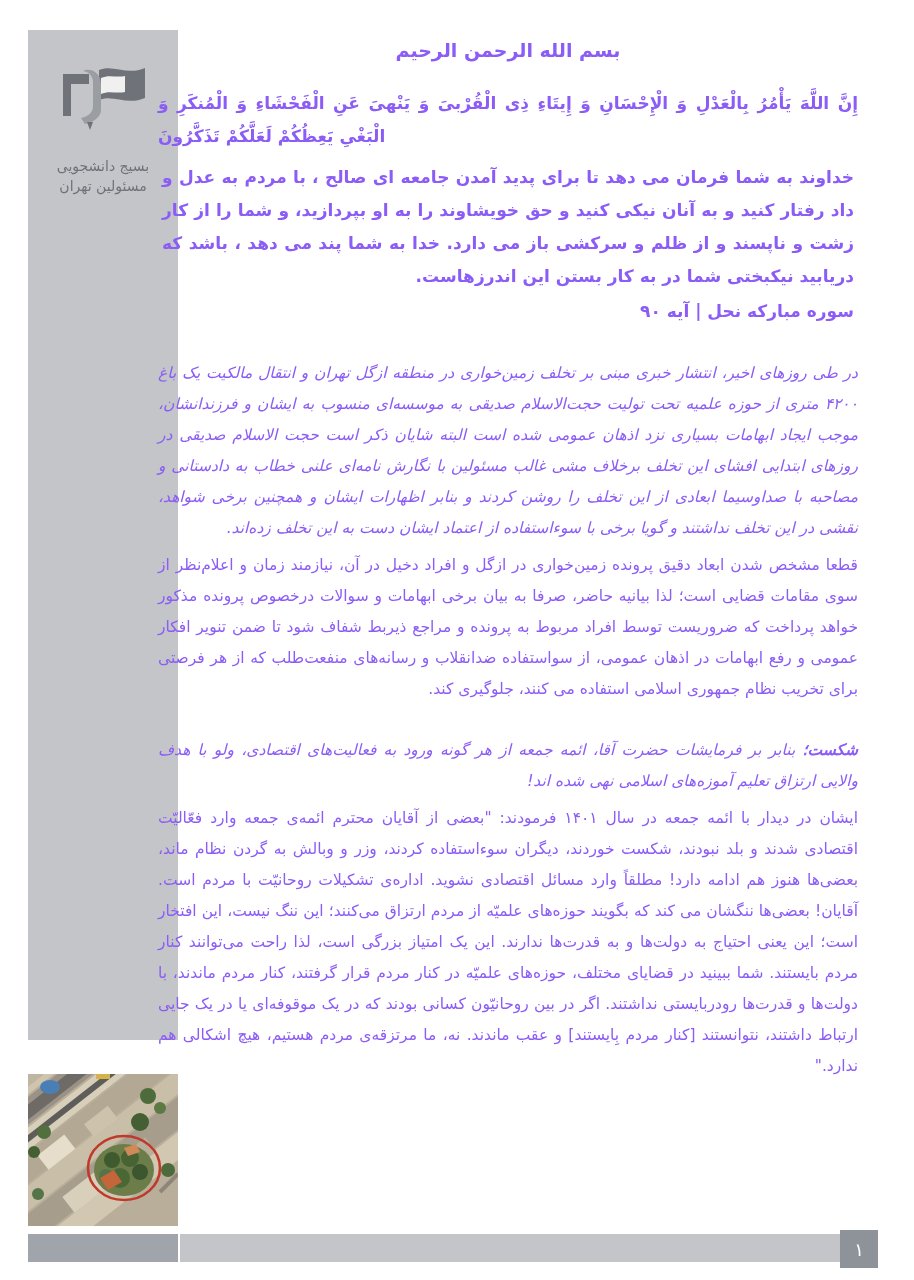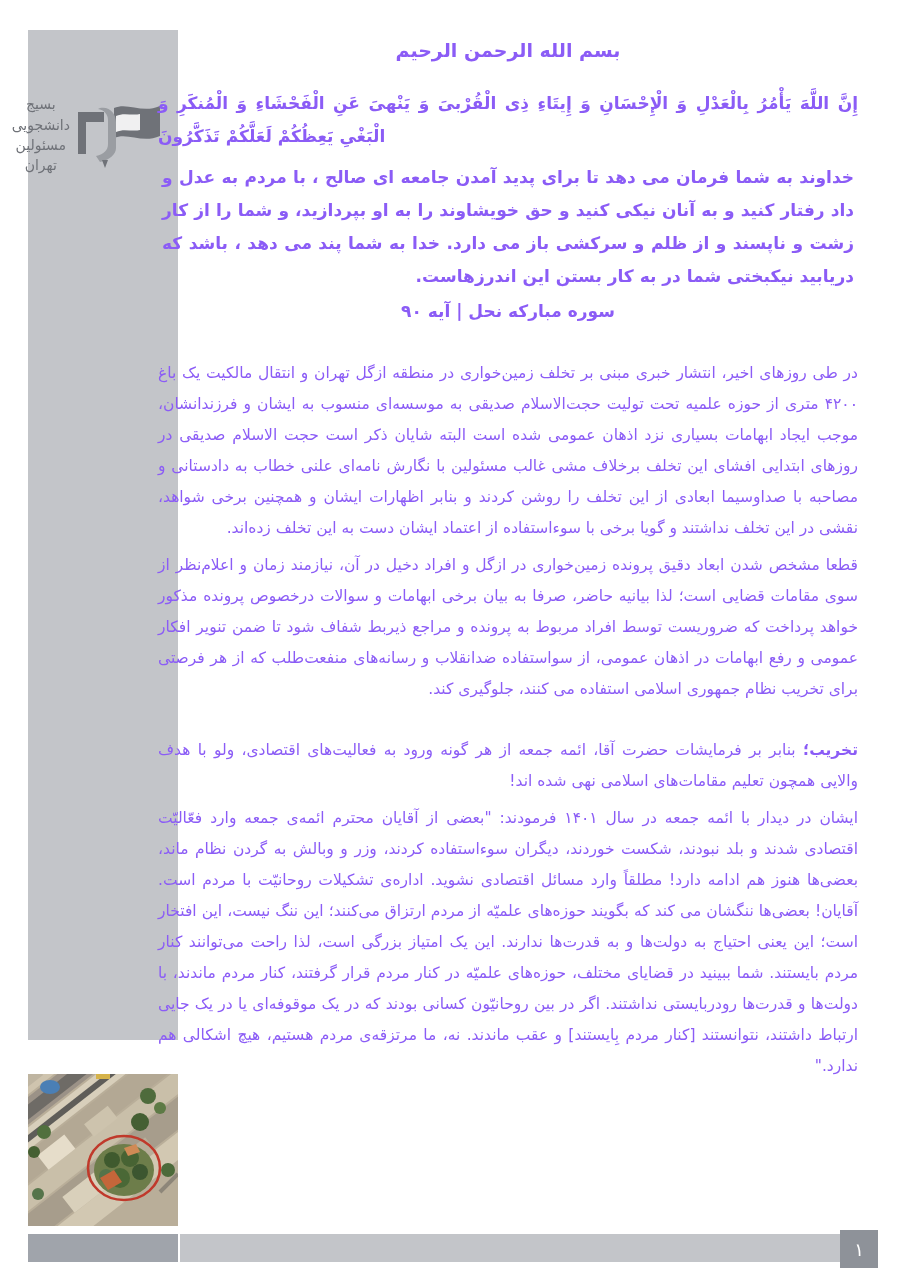--- a/index.html
+++ b/index.html
@@ -27,22 +27,24 @@
     background: #c3c5c9;
   }
   .sidebar-logo {
     position: absolute;
     left: 50%;
     top: 28px;
     transform: translateX(-50%);
     width: 126px;
     height: 150px;
     display: flex;
+    flex-direction: column;
     align-items: center;
     justify-content: flex-start;
+    gap: 20px;
   }
   .logo-mark {
     width: 96px;
     height: 74px;
     position: relative;
   }
   .logo-caption {
     margin-top: 4px;
     color: #6f7278;
     font-size: 14px;
@@ -101,31 +103,31 @@
 
   .translation {
     font-size: 17px;
     line-height: 1.95;
     text-align: justify;
     margin: 4px;
     font-weight: bold;
   }
   .translation .src-line {
     display: block;
-    text-align: center;
+    text-align: right;
     margin-top: 2px;
   }
 
   .body-para {
     font-size: 15.5px;
     line-height: 2.0;
     text-align: justify;
     margin: 0 0 2px 0;
   }
-  .gap-lg { margin-top: 30px; }
+  .gap-lg { margin-top: 30px; font-style: italic; }
   .gap-sm { margin-top: 6px; }
 
   .lead-bold { font-weight: bold; }
 
   
   .footer {
     position: absolute;
     left: 0;
     top: 1234px;
     width: 914px;
@@ -256,21 +258,21 @@
   <div class="translation gap-sm">
     <span>خداوند به شما فرمان می دهد تا برای پدید آمدن جامعه ای صالح ، با مردم به عدل و داد رفتار کنید و به آنان نیکی کنید و حق خویشاوند را به او بپردازید، و شما را از کار زشت و ناپسند و از ظلم و سرکشی باز می دارد. خدا به شما پند می دهد ، باشد که دریابید نیکبختی شما در به کار بستن این اندرزهاست.</span>
     <span class="src-line">سوره مبارکه نحل | آیه ۹۰</span>
   </div>
 
   <div class="body-para gap-lg">در طی روزهای اخیر، انتشار خبری مبنی بر تخلف زمین‌خواری در منطقه ازگل تهران و انتقال مالکیت یک باغ ۴۲۰۰ متری از حوزه علمیه تحت تولیت حجت‌الاسلام صدیقی به موسسه‌ای منسوب به ایشان و فرزندانشان، موجب ایجاد ابهامات بسیاری نزد اذهان عمومی شده است البته شایان ذکر است حجت الاسلام صدیقی در روزهای ابتدایی افشای این تخلف برخلاف مشی غالب مسئولین با نگارش نامه‌ای علنی خطاب به دادستانی و مصاحبه با صداوسیما ابعادی از این تخلف را روشن کردند و بنابر اظهارات ایشان و همچنین برخی شواهد، نقشی در این تخلف نداشتند و گویا برخی با سوءاستفاده از اعتماد ایشان دست به این تخلف زده‌اند.</div>
 
   <div class="body-para gap-sm">قطعا مشخص شدن ابعاد دقیق پرونده زمین‌خواری در ازگل و افراد دخیل در آن، نیازمند زمان و اعلام‌نظر از سوی مقامات قضایی است؛ لذا بیانیه حاضر، صرفا به بیان برخی ابهامات و سوالات درخصوص پرونده مذکور خواهد پرداخت که ضروریست توسط افراد مربوط به پرونده و مراجع ذیربط شفاف شود تا ضمن تنویر افکار عمومی و رفع ابهامات در اذهان عمومی، از سواستفاده ضدانقلاب و رسانه‌های منفعت‌طلب که از هر فرصتی برای تخریب نظام جمهوری اسلامی استفاده می کنند، جلوگیری کند.</div>
 
   <div class="body-para gap-lg">
-    <span class="lead-bold">تخریب؛</span><span> بنابر بر فرمایشات حضرت آقا، ائمه جمعه از هر گونه ورود به فعالیت‌های اقتصادی، ولو با هدف والایی همچون تعلیم مقامات‌های اسلامی نهی شده اند!</span>
+    <span class="lead-bold">شکست؛</span><span> بنابر بر فرمایشات حضرت آقا، ائمه جمعه از هر گونه ورود به فعالیت‌های اقتصادی، ولو با هدف والایی ارتزاق تعلیم آموزه‌های اسلامی نهی شده اند!</span>
   </div>
 
   <div class="body-para gap-sm">ایشان در دیدار با ائمه جمعه در سال ۱۴۰۱ فرمودند: "بعضی از آقایان محترم ائمه‌ی جمعه وارد فعّالیّت اقتصادی شدند و بلد نبودند، شکست خوردند، دیگران سوءاستفاده کردند، وزر و وبالش به گردن نظام ماند، بعضی‌ها هنوز هم ادامه دارد! مطلقاً وارد مسائل اقتصادی نشوید. اداره‌ی تشکیلات روحانیّت با مردم است. آقایان! بعضی‌ها ننگشان می کند که بگویند حوزه‌های علمیّه از مردم ارتزاق می‌کنند؛ این ننگ نیست، این افتخار است؛ این یعنی احتیاج به دولت‌ها و به قدرت‌ها ندارند. این یک امتیاز بزرگی است، لذا راحت می‌توانند کنار مردم بایستند. شما ببینید در قضایای مختلف، حوزه‌های علمیّه در کنار مردم قرار گرفتند، کنار مردم ماندند، با دولت‌ها و قدرت‌ها رودربایستی نداشتند. اگر در بین روحانیّون کسانی بودند که در یک موقوفه‌ای یا در یک جایی ارتباط داشتند، نتوانستند [کنار مردم بِایستند] و عقب ماندند. نه، ما مرتزقه‌ی مردم هستیم، هیچ اشکالی هم ندارد."</div>
 
 
 </div>
 
 <div class="footer">
   <div class="footer-bar-dark"></div>
   <div class="footer-bar-light"></div>

